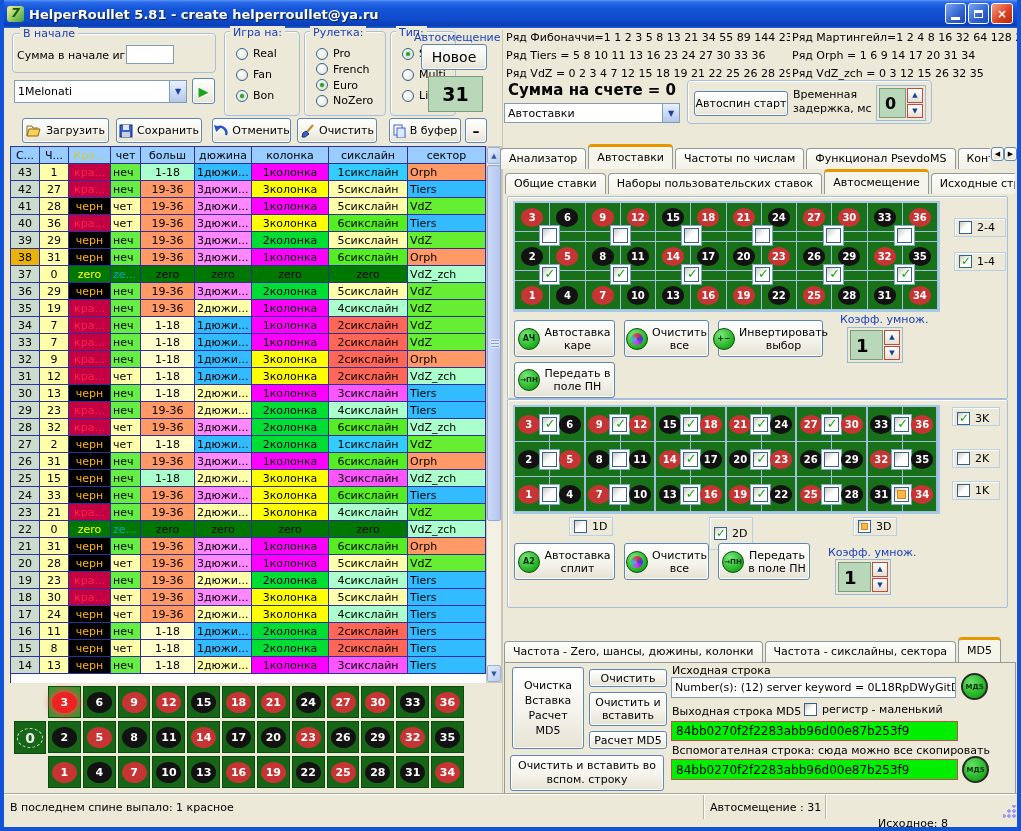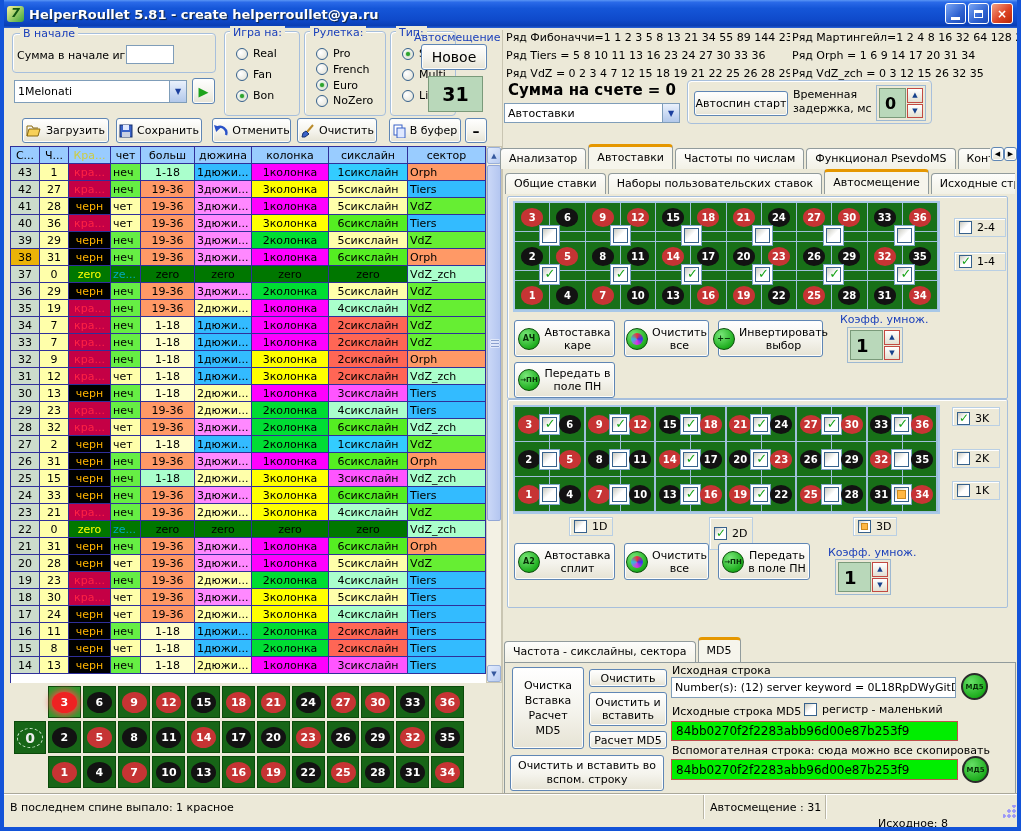--- a/index.html
+++ b/index.html
@@ -1101,35 +1101,36 @@
   <div class="bluelab abs" style="left:824px;top:546px;">Коэфф. умнож.</div>
   <div class="abs spinbox" style="left:831px;top:559px;width:56px;height:36px;">
     <div class="spin-val">1</div>
     <div class="spin-btns">
         <span>▲</span>
         <span>▼</span>
       </div>
   </div>
 
   <div class="abs tabstrip" id="tabs-freq" style="left:500px;top:636px;width:512px;height:26px;">
+      <div class="tab">Частота - Zero, шансы, дюжины, колонки</div>
       <div class="tab">Частота - сикслайны, сектора</div>
       <div class="tab active">MD5</div>
     </div>
   <div class="abs" style="left:500px;top:662px;width:512px;height:133px;border:1px solid #919b9c;background:#ece9d8;"></div>
 
   <div class="abs btn" style="left:508px;top:667px;width:72px;height:82px;padding:2px;line-height:15px;">Очистка Вставка Расчет MD5</div>
   <div class="abs btn" style="left:585px;top:669px;width:78px;height:18px;">Очистить</div>
   <div class="abs btn" style="left:585px;top:692px;width:78px;height:34px;padding:0 4px;line-height:13px;">Очистить и вставить</div>
   <div class="abs btn" style="left:585px;top:731px;width:78px;height:18px;">Расчет MD5</div>
 
   <div class="abs" style="left:668px;top:664px;font-size:11px;">Исходная строка</div>
   <input class="abs" style="left: 667px; top: 677px; width: 285px; height: 21px; border: 1px solid rgb(127, 157, 185); font-size: 11px; padding-left: 3px; font-family: inherit;" value="Number(s): (12) server keyword = 0L18RpDWyGitDFF4">
   <div class="abs md5icon" style="left:957px;top:673px;width:27px;height:27px;">МД5</div>
 
-  <div class="abs" style="left:668px;top:705px;font-size:11px;">Исходные строка MD5</div>
+  <div class="abs" style="left:668px;top:705px;font-size:11px;">Выходная строка MD5</div>
   <div class="abs" style="left:800px;top:703px;display:flex;align-items:center;gap:5px;font-size:11px;">
     <span class="cb"></span>
     <span>регистр  - маленький</span>
   </div>
   <div class="abs hashfield" style="left:667px;top:721px;width:287px;height:20px;">84bb0270f2f2283abb96d00e87b253f9</div>
 
   <div class="abs" style="left:668px;top:744px;font-size:11px;white-space:nowrap;">Вспомогателная строка: сюда можно все скопировать</div>
   <div class="abs hashfield" style="left:667px;top:759px;width:287px;height:21px;">84bb0270f2f2283abb96d00e87b253f9</div>
   <div class="abs md5icon" style="left:958px;top:756px;width:27px;height:27px;">МД5</div>
 

